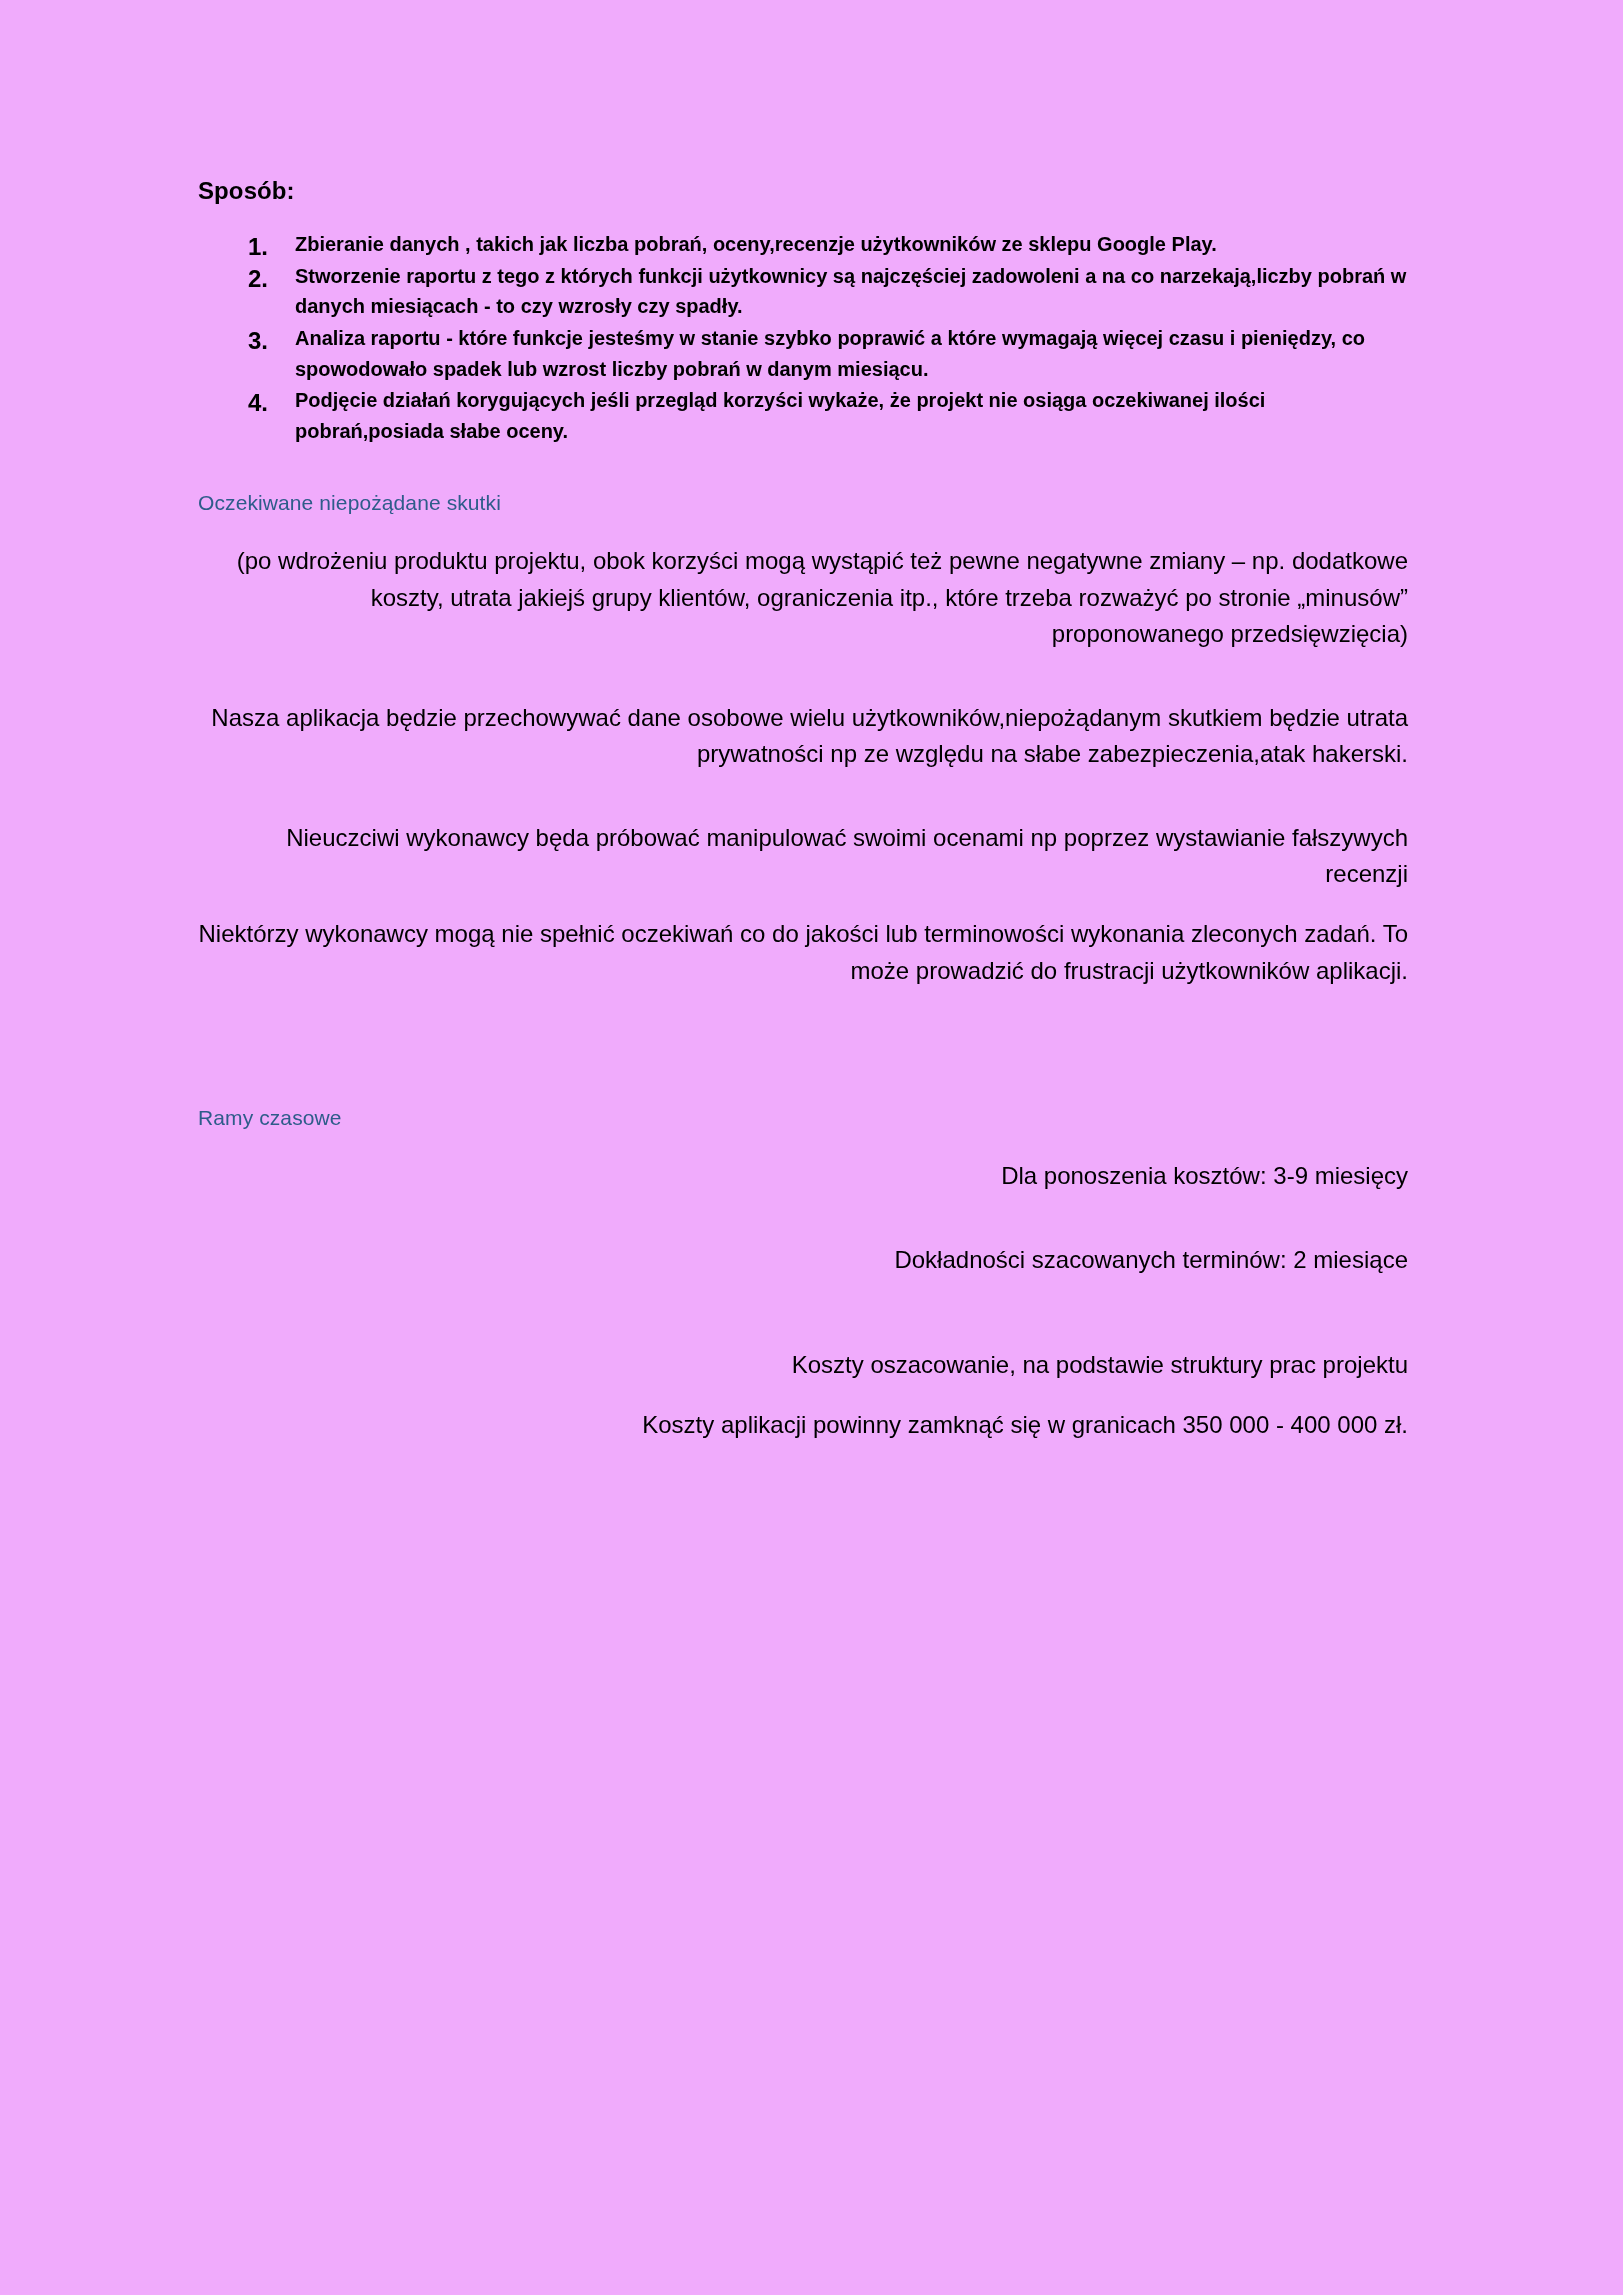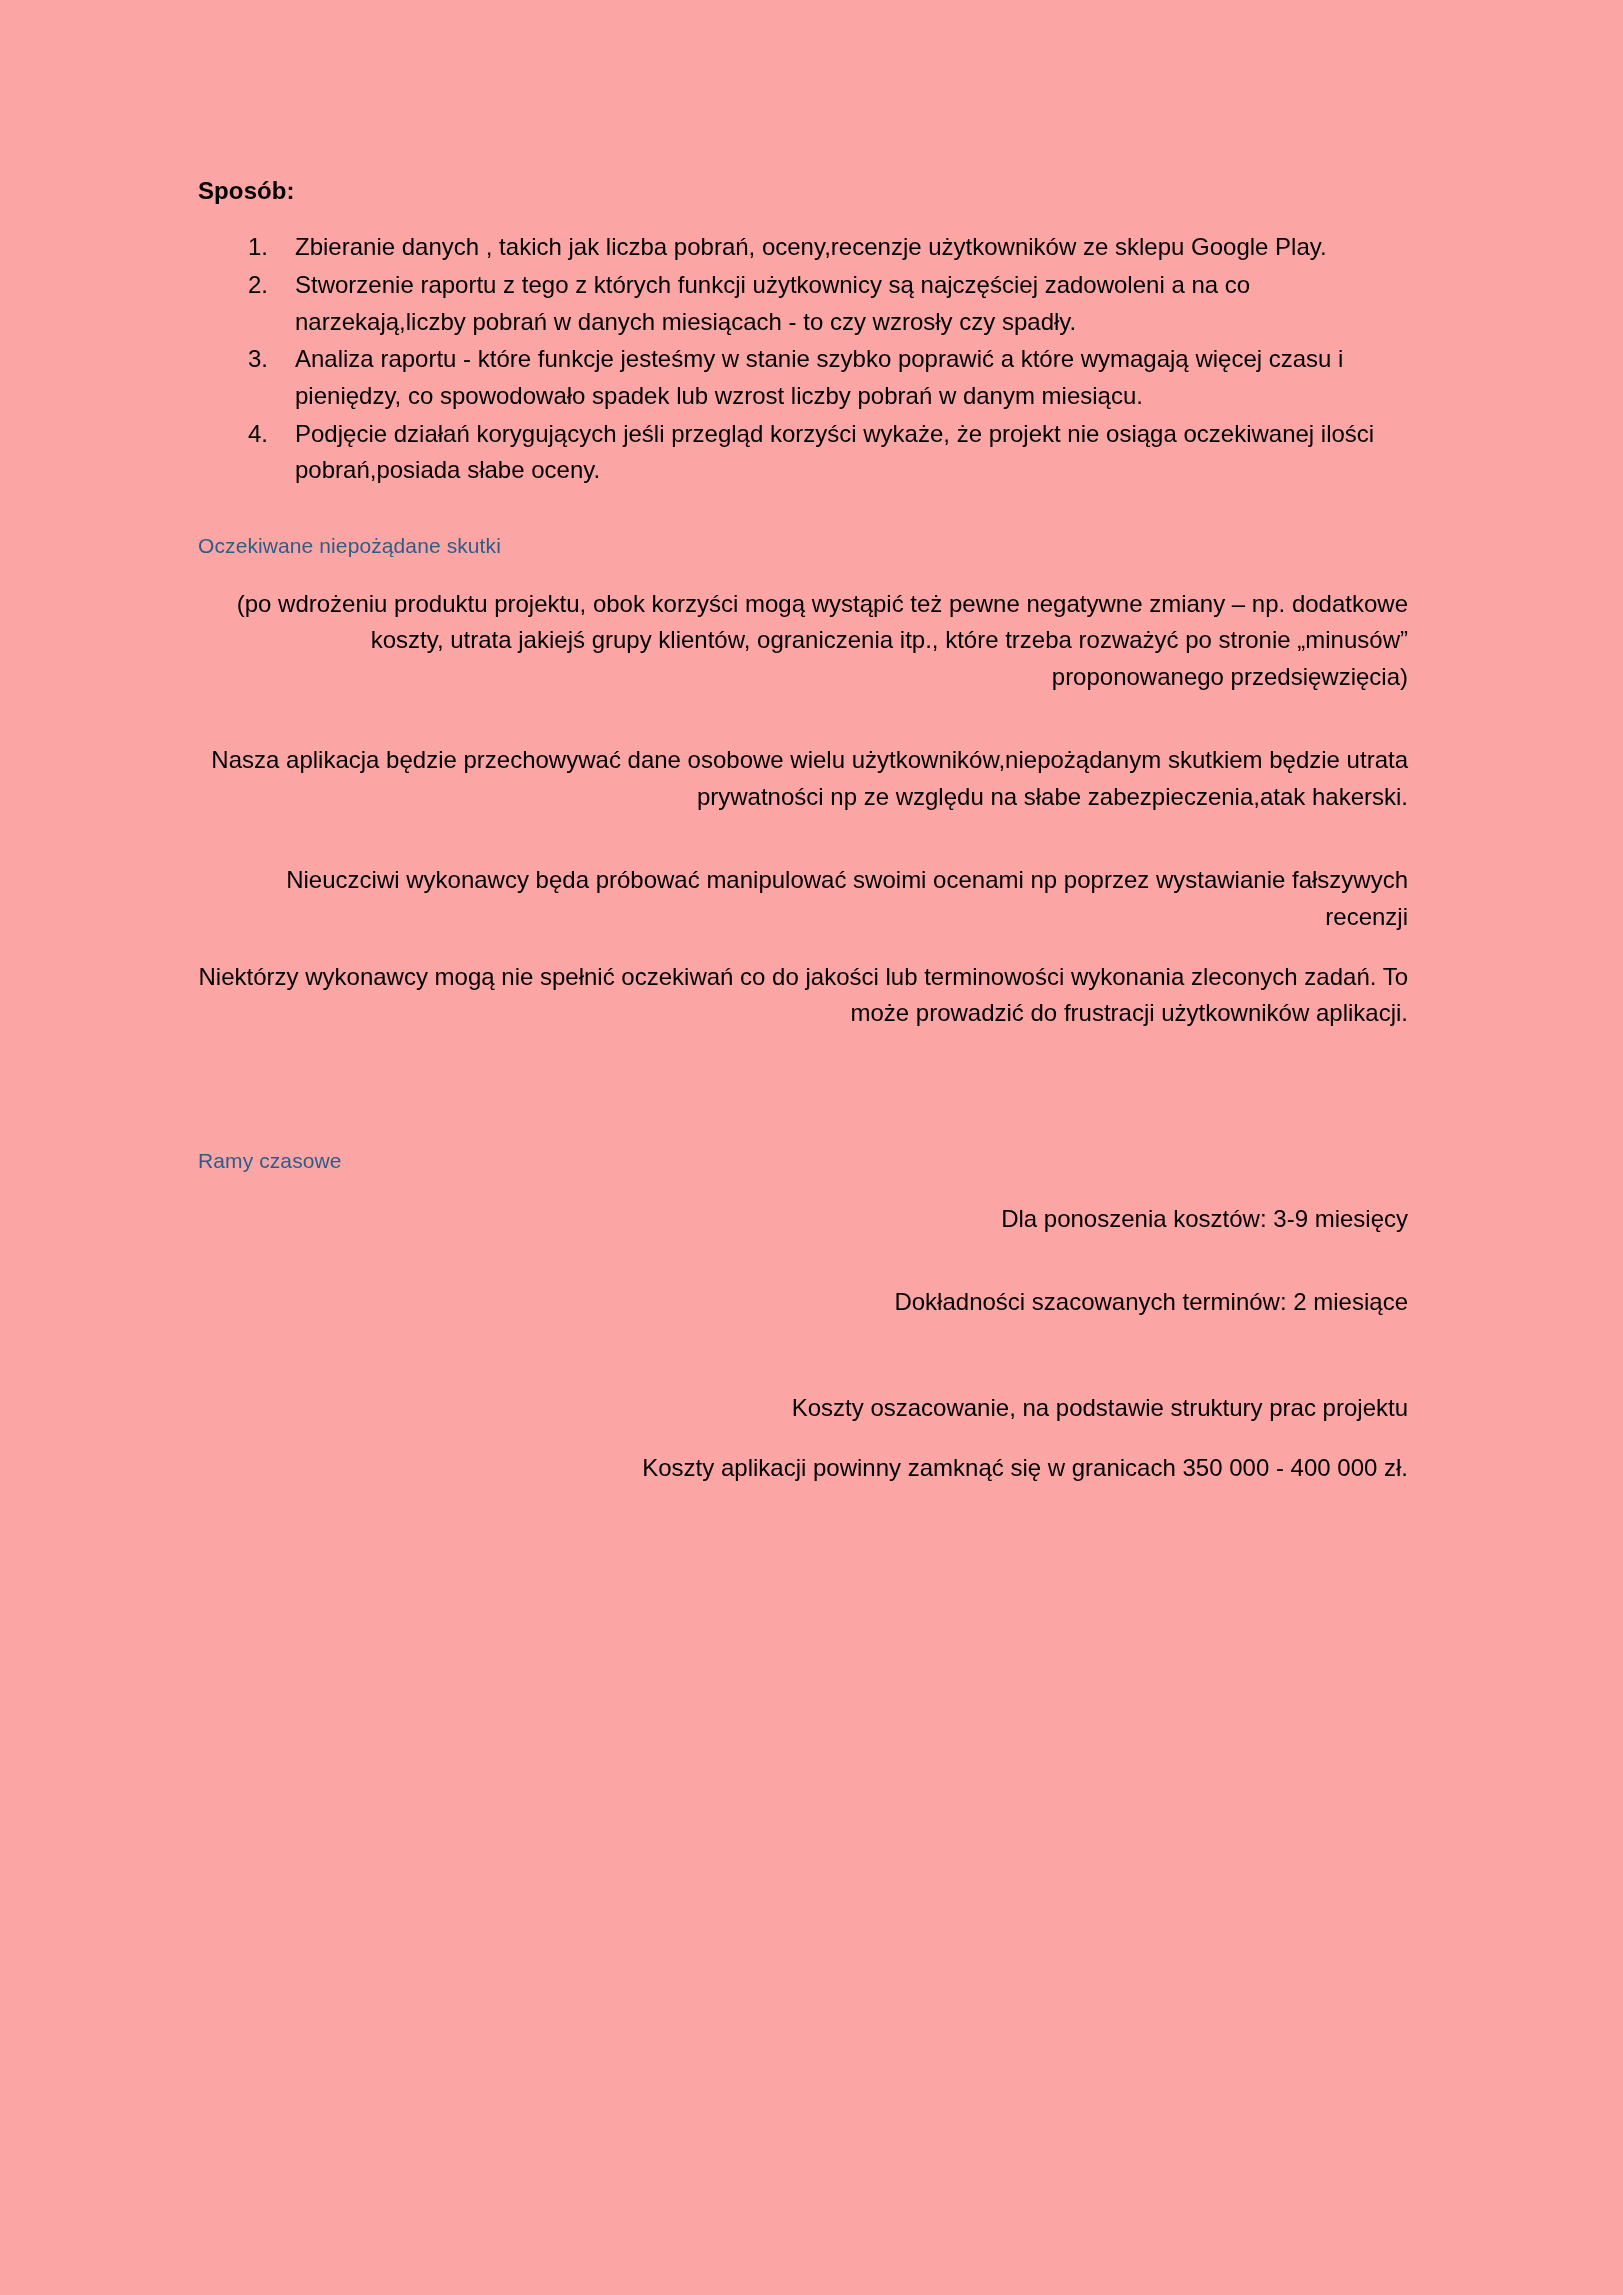--- a/index.html
+++ b/index.html
@@ -12,21 +12,21 @@
     height: 2295px;
     font-family: "Liberation Sans", sans-serif;
     color: #000000;
     -webkit-font-smoothing: antialiased;
   }
 
   .page {
     position: relative;
     width: 1623px;
     height: 2295px;
-    background: #fca5a5;
+    background: #f0abfc;
     box-sizing: border-box;
     padding: 175px 216px 0 198px;
   }
 
   .doc-body {
     width: 1210px;
   }
 
   
   .lead-heading {
@@ -41,25 +41,26 @@
   
   ol.numbered-list {
     margin: 0 0 0 0;
     padding: 0 0 0 0;
     list-style: none;
     counter-reset: item;
   }
   ol.numbered-list > li {
     position: relative;
     counter-increment: item;
-    font-size: 24px;
+    font-size: 20px;
     line-height: 1.52;
     padding-left: 97px;
     margin: 0 0 1.3px 0;
     color: #000000;
+    font-weight: bold;
   }
   ol.numbered-list > li::before {
     content: counter(item) ".";
     position: absolute;
     left: 50px;
     top: 0;
     width: 39px;
     font-size: 24px;
     line-height: 1.52;
     color: #000000;

